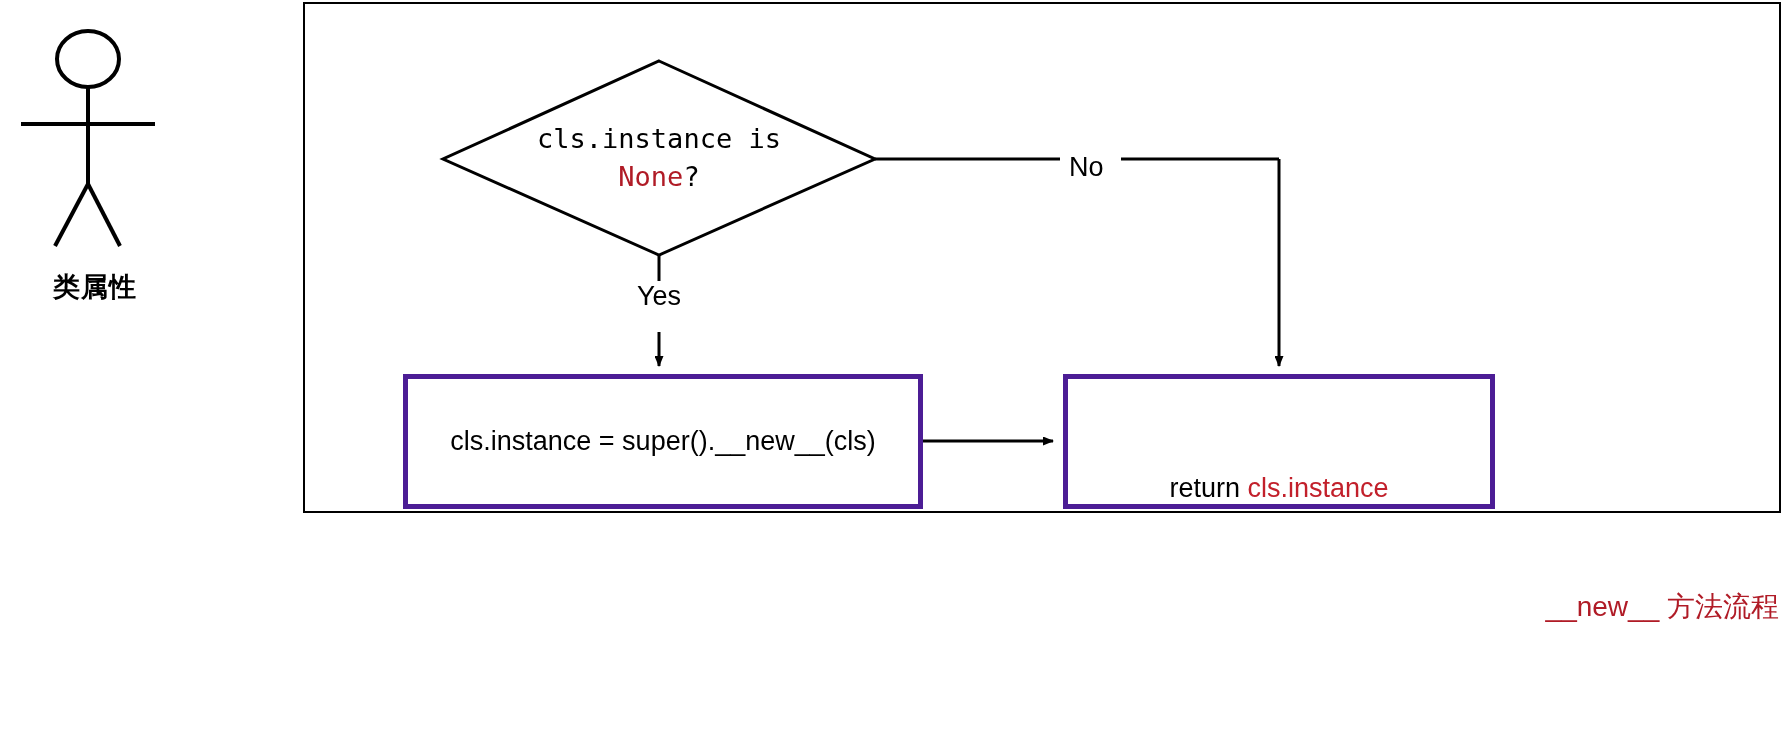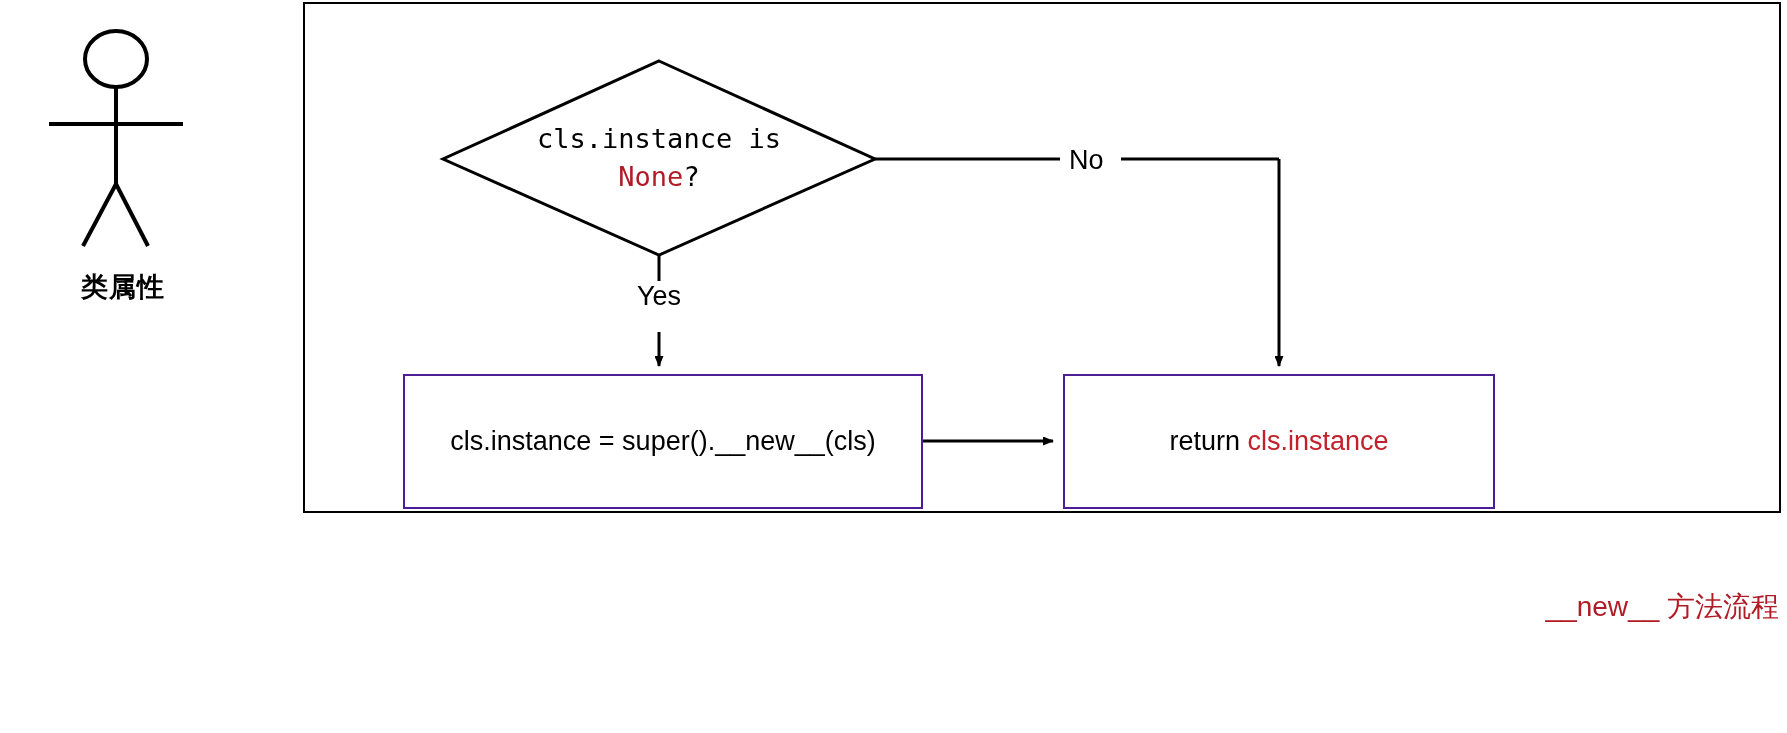--- a/index.html
+++ b/index.html
@@ -15,21 +15,20 @@
     overflow: hidden;
   }
 
   
   #actor-group {
     position: absolute;
     left: 0px;
     top: 18px;
     width: 300px;
     height: 350px;
-    margin-left: 28px;
   }
   #actor-figure {
     position: absolute;
     left: 0;
     top: 0;
   }
   #actor-label {
     position: absolute;
     left: 0px;
     top: 252px;
@@ -91,32 +90,32 @@
   .edge-label {
     position: absolute;
     font-family: "Liberation Sans", sans-serif;
     font-size: 27px;
     color: #000000;
     background: #ffffff;
     padding: 0 7px;
   }
   #label-no {
     left: 757px;
-    top: 141px;
+    top: 148px;
     text-align: center;
   }
   #label-yes {
     left: 325px;
     top: 277px;
   }
 
   
   .process-box {
     position: absolute;
-    border: 2px solid #4c1d95;
+    border: 5px solid #4c1d95;
     box-sizing: border-box;
     background: #ffffff;
     display: flex;
     align-items: center;
     justify-content: center;
     font-family: "Liberation Sans", sans-serif;
     font-size: 27px;
     color: #000000;
     white-space: pre;
   }
@@ -124,20 +123,21 @@
     left: 98px;
     top: 370px;
     width: 520px;
     height: 135px;
   }
   #box-return {
     left: 758px;
     top: 370px;
     width: 432px;
     height: 135px;
+    align-items: flex-end;
   }
   .process-box .red { color: #C2202B; }
 
   
   #caption {
     position: absolute;
     left: 0px;
     top: 584px;
     width: 1474px;
     text-align: right;

